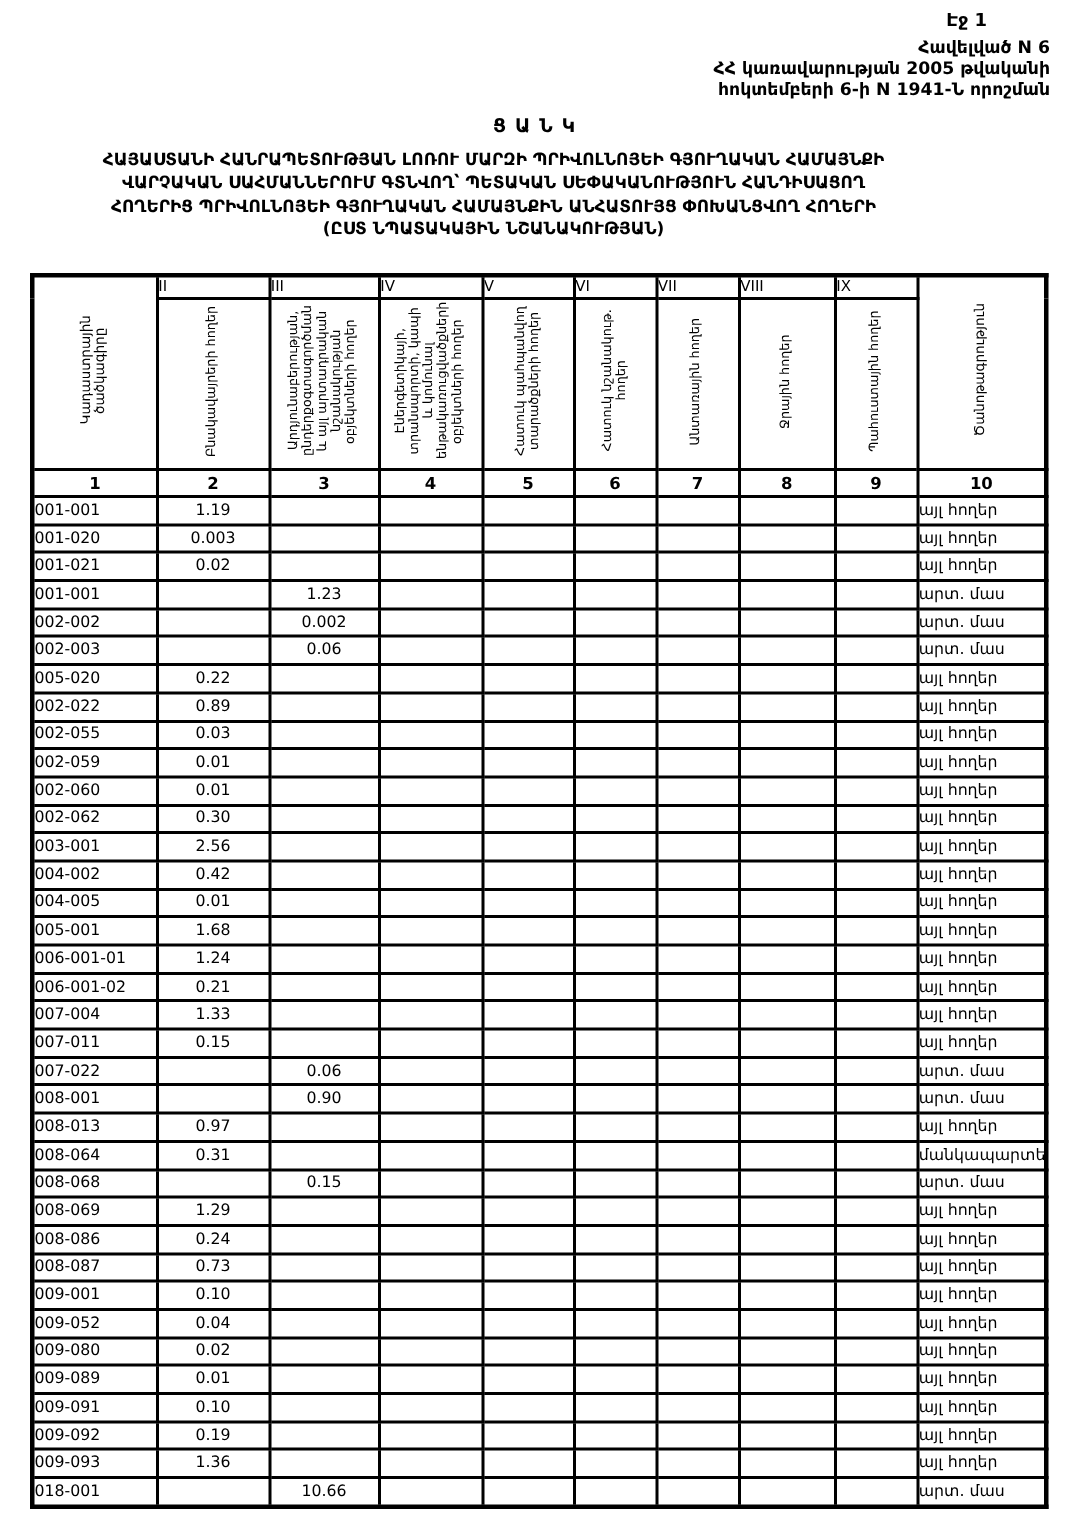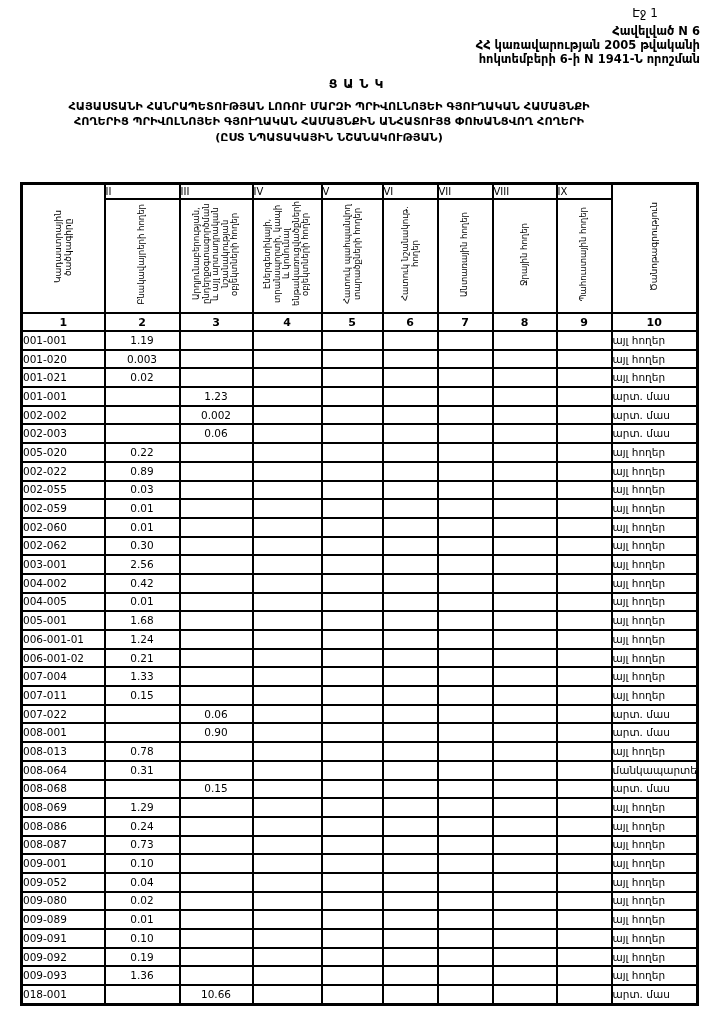--- a/index.html
+++ b/index.html
@@ -4,21 +4,21 @@
 <style>
   html,body{margin:0;padding:0;}
   body{
     width:718px;height:1009px;position:relative;overflow:hidden;
     background:#ffffff;color:#000000;
     font-family:"DejaVu Sans",sans-serif;
     -webkit-font-smoothing:none;
   }
   .page-label{
     position:absolute;top:6px;right:60px;
-    font-size:12px;font-weight:normal;
+    font-size:12px;font-weight:bold;
   }
   .annex-header{
     position:absolute;top:24px;left:368px;width:332px;
     text-align:right;font-size:11.5px;font-weight:bold;line-height:14px;
   }
   .doc-title{
     position:absolute;top:76px;left:0;width:718px;
     text-align:center;font-size:12.5px;font-weight:bold;letter-spacing:6px;
   }
   .doc-subtitle{
@@ -57,20 +57,21 @@
 <div class="annex-header">
   <div>Հավելված N 6</div>
   <div>ՀՀ կառավարության 2005 թվականի</div>
   <div>հոկտեմբերի 6-ի N 1941-Ն որոշման</div>
 </div>
 
 <div class="doc-title">ՑԱՆԿ</div>
 
 <div class="doc-subtitle">
   <div>ՀԱՅԱՍՏԱՆԻ ՀԱՆՐԱՊԵՏՈՒԹՅԱՆ ԼՈՌՈՒ ՄԱՐԶԻ ՊՐԻՎՈԼՆՈՅԵԻ ԳՅՈՒՂԱԿԱՆ ՀԱՄԱՅՆՔԻ</div>
+  <div>ՎԱՐՉԱԿԱՆ ՍԱՀՄԱՆՆԵՐՈՒՄ ԳՏՆՎՈՂ՝ ՊԵՏԱԿԱՆ ՍԵՓԱԿԱՆՈՒԹՅՈՒՆ ՀԱՆԴԻՍԱՑՈՂ</div>
   <div>ՀՈՂԵՐԻՑ ՊՐԻՎՈԼՆՈՅԵԻ ԳՅՈՒՂԱԿԱՆ ՀԱՄԱՅՆՔԻՆ ԱՆՀԱՏՈՒՅՑ ՓՈԽԱՆՑՎՈՂ ՀՈՂԵՐԻ</div>
   <div>(ԸՍՏ ՆՊԱՏԱԿԱՅԻՆ ՆՇԱՆԱԿՈՒԹՅԱՆ)</div>
 </div>
 
 <table class="land-table">
   <colgroup>
     <col style="width:83px">
       <col style="width:75px">
       <col style="width:73px">
     <col style="width:69px">
@@ -381,21 +382,21 @@
     <td class="c-val"></td>
     <td class="c-val"></td>
     <td class="c-val"></td>
     <td class="c-val"></td>
     <td class="c-val"></td>
     <td class="c-val"></td>
     <td class="c-note">արտ. մաս</td>
   </tr>
       <tr>
     <td class="c-code">008-013</td>
-    <td class="c-val">0.78</td>
+    <td class="c-val">0.97</td>
     <td class="c-val"></td>
     <td class="c-val"></td>
     <td class="c-val"></td>
     <td class="c-val"></td>
     <td class="c-val"></td>
     <td class="c-val"></td>
     <td class="c-val"></td>
     <td class="c-note">այլ հողեր</td>
   </tr>
       <tr>

